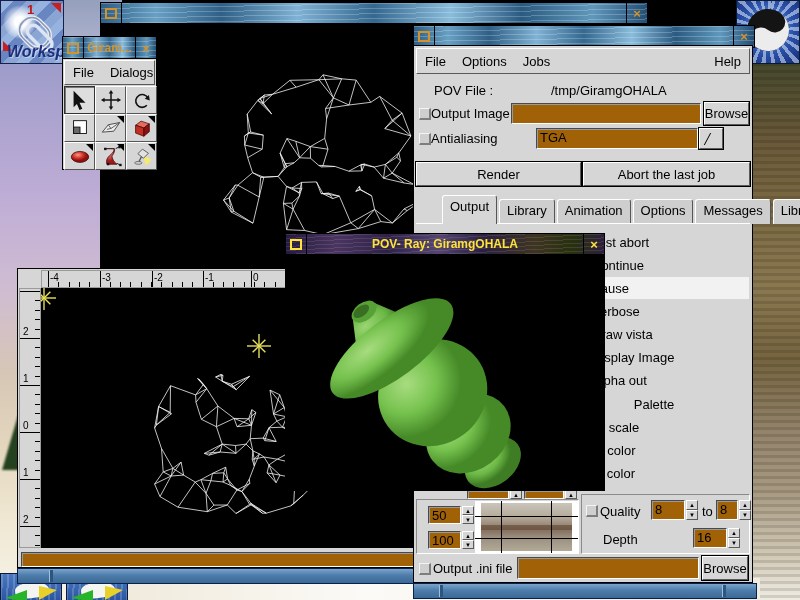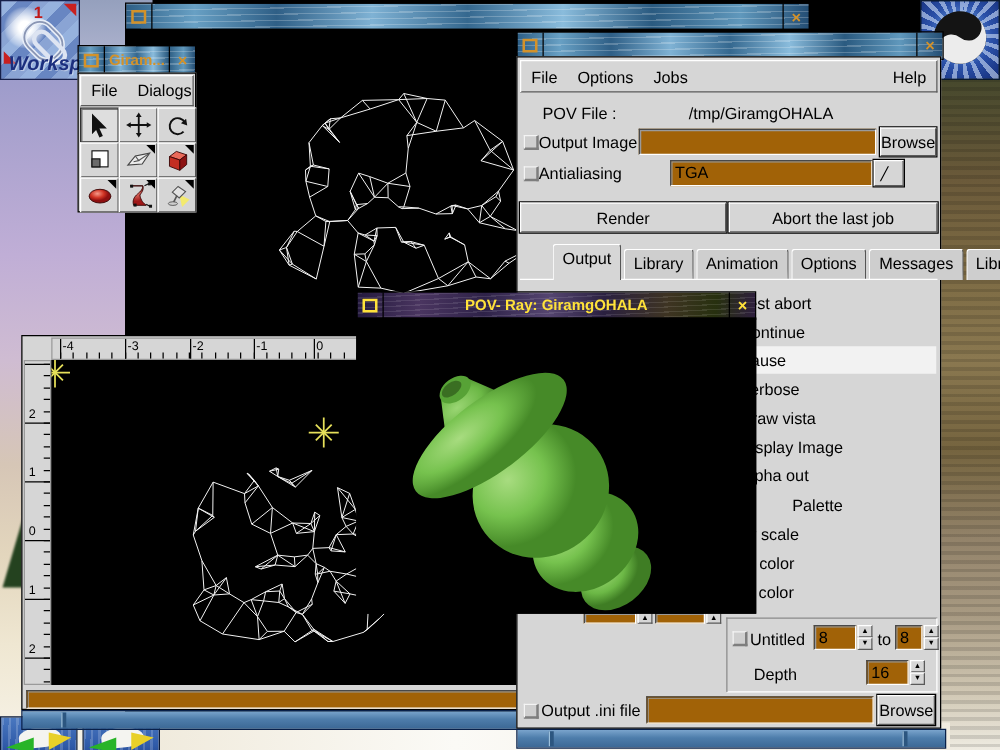--- a/index.html
+++ b/index.html
@@ -851,24 +851,46 @@
 
       <div class="abs entry" style="left:53px;top:444px;width:42px;height:9px;"></div>
       <div class="abs spin" style="left:96px;top:444px;height:9px;">
           <span>▲</span>
         </div>
       <div class="abs entry" style="left:110px;top:444px;width:40px;height:9px;"></div>
       <div class="abs spin" style="left:151px;top:444px;height:9px;">
           <span>▲</span>
         </div>
 
+      <div class="abs frame" style="left:2px;top:453px;width:163px;height:55px;">
+        <div class="abs entry" style="left:11px;top:6px;width:33px;height:18px;">50</div>
+        <div class="abs spin" style="left:45px;top:6px;height:18px;">
+            <span>▲</span>
+            <span>▼</span>
+          </div>
+        <div class="abs entry" style="left:11px;top:31px;width:33px;height:18px;">100</div>
+        <div class="abs spin" style="left:45px;top:31px;height:18px;">
+            <span>▲</span>
+            <span>▼</span>
+          </div>
+        <div class="abs" style="left:58px;top:1px;width:103px;height:52px;background:#fff;">
+          <div class="abs" style="left:6px;top:2px;right:6px;bottom:2px;
+            background:linear-gradient(180deg,#c9c5bb 0%,#b6ac9c 28%,#9a8878 46%,#857262 58%,#9c9080 72%,#b1a996 100%);">
+            <div class="abs" style="left:0;right:0;top:46%;height:5px;background:rgba(90,62,40,.55);"></div>
+          </div>
+          <div class="abs" style="left:0;right:0;top:15px;height:1px;background:#000;"></div>
+          <div class="abs" style="left:0;right:0;top:37px;height:1px;background:#000;"></div>
+          <div class="abs" style="left:26px;top:0;bottom:0;width:1px;background:#000;"></div>
+          <div class="abs" style="left:76px;top:0;bottom:0;width:1px;background:#000;"></div>
+        </div>
+      </div>
 
       <div class="abs frame" style="left:167px;top:448px;width:169px;height:60px;">
         <div class="abs chk" style="left:4px;top:10px;"></div>
-        <span class="abs label" style="left:18px;top:9px;">Untitled</span>
+        <span class="abs label" style="left:18px;top:9px;">Quality</span>
         <div class="abs entry" style="left:69px;top:5px;width:34px;height:20px;">8</div>
         <div class="abs spin" style="left:104px;top:5px;height:20px;">
             <span>▲</span>
             <span>▼</span>
           </div>
         <span class="abs label" style="left:120px;top:9px;">to</span>
         <div class="abs entry" style="left:134px;top:5px;width:22px;height:20px;">8</div>
         <div class="abs spin" style="left:157px;top:5px;height:20px;">
             <span>▲</span>
             <span>▼</span>

